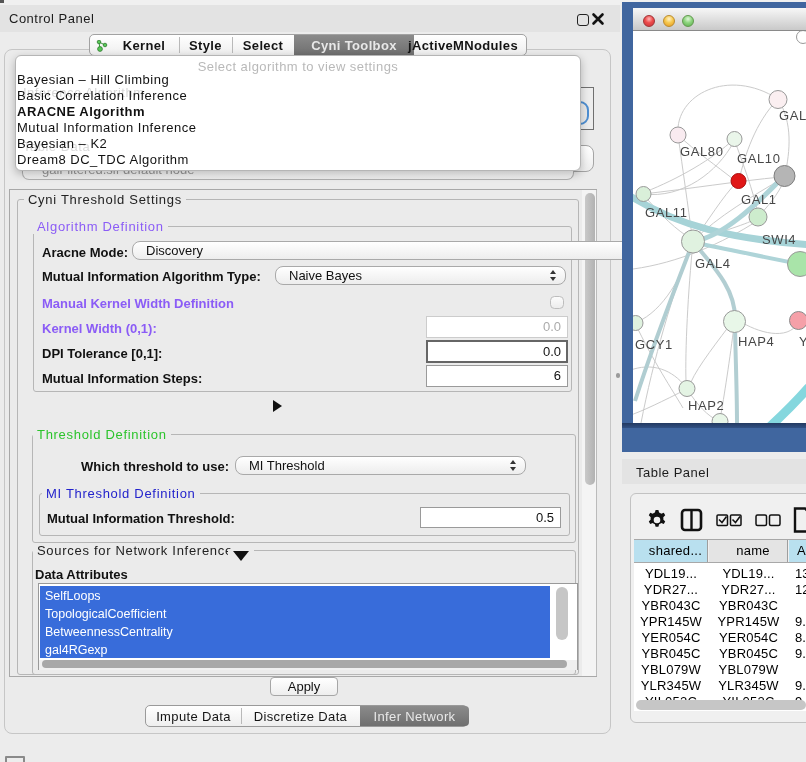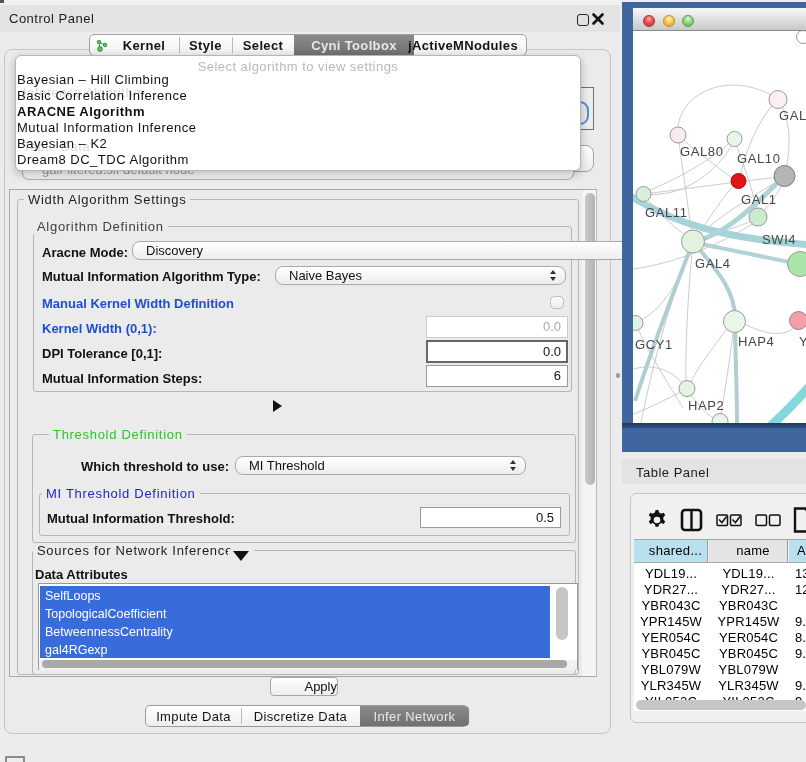--- a/index.html
+++ b/index.html
@@ -1,21 +1,21 @@
 <!DOCTYPE html>
 <html><head><meta charset="utf-8">
 <style>
 html,body{margin:0;padding:0;}
 body{width:806px;height:762px;overflow:hidden;background:#ececec;
  font-family:"Liberation Sans",sans-serif;-webkit-font-smoothing:antialiased;}
 .abs{position:absolute;}
 #stage{position:relative;width:806px;height:762px;}
 .lbl{font-size:13px;color:#111;white-space:nowrap;}
 .bold{font-weight:bold;}
-.gray{color:#1d4ed8;}
+.gray{color:#8b5cf6;}
 .groupbox{border:1px solid #b6b6b6;border-radius:3px;}
 .gtitle{position:absolute;top:-8px;background:#ebebeb;padding:0 4px;font-size:13px;line-height:15px;white-space:nowrap;letter-spacing:0.7px;}
 .combo{background:linear-gradient(#ffffff,#f4f4f4 60%,#ededed);border:1px solid #a9a9a9;border-radius:8px;box-sizing:border-box;}
 .combo .ctext{position:absolute;left:13px;top:0;font-size:13px;color:#111;white-space:nowrap;}
 .arrows{position:absolute;width:9px;}
 .arrows .up{position:absolute;left:0;top:0;width:0;height:0;border-left:3.5px solid transparent;border-right:3.5px solid transparent;border-bottom:4.5px solid #333;}
 .arrows .dn{position:absolute;left:0;top:7px;width:0;height:0;border-left:3.5px solid transparent;border-right:3.5px solid transparent;border-top:4.5px solid #333;}
 .tfield{background:#fff;box-sizing:border-box;font-size:13px;text-align:right;}
 .seg{position:absolute;top:0;bottom:0;font-size:13px;text-align:center;color:#141414;letter-spacing:0.35px;}
 </style></head>
@@ -52,25 +52,25 @@
   <div class="seg" style="left:204px;width:120px;line-height:21px;background:linear-gradient(#8b8b8b,#6f6f6f);color:#e8e8e8;top:0;bottom:0;font-weight:bold;">Cyni Toolbox</div>
   <div class="seg" style="left:309px;width:128px;line-height:21px;font-weight:bold;">jActiveMNodules</div>
 </div>
 
 <div class="abs" style="left:9px;top:189px;width:588px;height:488px;border-top:1px solid #a8a8a8;border-left:1px solid #a8a8a8;border-bottom:1px solid #a8a8a8;box-sizing:border-box;"></div>
 
 <div class="abs" style="left:582px;top:190px;width:15px;height:486px;background:#f4f4f4;border-right:1px solid #bbbbbb;box-sizing:border-box;"></div>
 <div class="abs" style="left:584.5px;top:193px;width:10px;height:292px;background:linear-gradient(90deg,#c9c9c9,#b2b2b2);border-radius:5px;"></div>
 
 <div class="abs groupbox" style="left:17px;top:199px;width:560px;height:474px;">
-  <span class="gtitle" style="left:6px;color:#222;">Width Algorithm Settings</span>
+  <span class="gtitle" style="left:6px;color:#222;">Cyni Threshold Settings</span>
 </div>
 
 <div class="abs groupbox" style="left:33px;top:226px;width:537px;height:164px;">
-  <span class="gtitle" style="left:-1px;color:#404040;">Algorithm Definition</span>
+  <span class="gtitle" style="left:-1px;color:#8b5cf6;">Algorithm Definition</span>
 </div>
 <div class="abs lbl bold" style="left:42px;top:245px;">Aracne Mode:</div>
 <div class="abs combo" style="left:132px;top:241px;width:513px;height:19px;">
   <span class="ctext" style="line-height:18px;">Discovery</span>
   <div class="arrows" style="right:6px;top:3px;">
         <div class="up"></div>
         <div class="dn"></div>
       </div>
 </div>
 <div class="abs lbl bold" style="left:42px;top:269px;">Mutual Information Algorithm Type:</div>
@@ -86,21 +86,21 @@
 <div class="abs lbl bold gray" style="left:42px;top:321px;">Kernel Width (0,1):</div>
 <div class="abs tfield" style="left:426px;top:316px;width:142px;height:22px;border:1px solid #cccccc;color:#ababab;line-height:20px;padding-right:6px;">0.0</div>
 <div class="abs lbl bold" style="left:42px;top:346px;">DPI Tolerance [0,1]:</div>
 <div class="abs tfield" style="left:426px;top:340px;width:142px;height:23px;border:2px solid #666666;color:#111;line-height:19px;padding-right:5px;">0.0</div>
 <div class="abs lbl bold" style="left:42px;top:371px;">Mutual Information Steps:</div>
 <div class="abs tfield" style="left:426px;top:365px;width:142px;height:22px;border:1px solid #9a9a9a;color:#111;line-height:20px;padding-right:6px;">6</div>
 
 <div class="abs" style="left:273px;top:400px;width:0;height:0;border-top:6px solid transparent;border-bottom:6px solid transparent;border-left:9px solid #111;"></div>
 
 <div class="abs groupbox" style="left:32px;top:434px;width:542px;height:107px;">
-  <span class="gtitle" style="left:16px;color:#2cc42c;">Threshold Definition</span>
+  <span class="gtitle" style="left:0px;color:#2cc42c;">Threshold Definition</span>
 </div>
 <div class="abs lbl bold" style="left:81px;top:459px;">Which threshold to use:</div>
 <div class="abs combo" style="left:235px;top:456px;width:291px;height:19px;">
   <span class="ctext" style="line-height:18px;">MI Threshold</span>
   <div class="arrows" style="right:6px;top:3px;">
         <div class="up"></div>
         <div class="dn"></div>
       </div>
 </div>
 <div class="abs groupbox" style="left:39px;top:493px;width:529px;height:41px;">
@@ -116,21 +116,21 @@
 <div class="abs" style="left:233px;top:551px;width:0;height:0;border-left:8px solid transparent;border-right:8px solid transparent;border-top:10px solid #111;"></div>
 <div class="abs lbl bold" style="left:35px;top:567px;">Data Attributes</div>
 
 <div class="abs" style="left:38px;top:583px;width:540px;height:87px;background:#fff;border:1px solid #999;box-sizing:border-box;"></div>
 <div class="abs" style="left:39.5px;top:586px;width:510px;height:72px;background:#386cda;"></div>
 <div class="abs" style="left:45px;top:587px;font-size:12.5px;color:#fff;line-height:18px;white-space:nowrap;">SelfLoops<br>TopologicalCoefficient<br>BetweennessCentrality<br>gal4RGexp</div>
 <div class="abs" style="left:556px;top:587px;width:12px;height:53px;background:#c6c6c6;border-radius:6px;"></div>
 <div class="abs" style="left:39px;top:660px;width:538px;height:10px;background:#f0f0f0;"></div>
 <div class="abs" style="left:42px;top:660px;width:525px;height:8px;background:#a8a8a8;border-radius:4px;"></div>
 
-<div class="abs" style="left:270px;top:677px;width:68px;height:19px;background:linear-gradient(#ffffff,#eeeeee);border:1px solid #a6a6a6;border-radius:4px;box-sizing:border-box;text-align:right;font-size:13px;line-height:17px;color:#111;">Apply</div>
+<div class="abs" style="left:270px;top:677px;width:68px;height:19px;background:linear-gradient(#ffffff,#eeeeee);border:1px solid #a6a6a6;border-radius:4px;box-sizing:border-box;text-align:center;font-size:13px;line-height:17px;color:#111;">Apply</div>
 
 <div class="abs" style="left:145px;top:705px;width:323px;height:22px;background:linear-gradient(#ffffff,#eeeeee);border:1px solid #9a9a9a;border-radius:5px;box-sizing:border-box;">
   <div class="seg" style="left:0;width:95px;line-height:21px;">Impute Data</div>
   <div class="abs" style="left:95px;top:2px;bottom:2px;width:1px;background:#b9b9b9;"></div>
   <div class="seg" style="left:95px;width:119px;line-height:21px;">Discretize Data</div>
   <div class="seg" style="left:214px;width:109px;line-height:21px;background:linear-gradient(#8b8b8b,#6f6f6f);color:#e8e8e8;top:0;bottom:0;border-radius:0 4px 4px 0;">Infer Network</div>
 </div>
 
 <div class="abs" style="left:616px;top:373px;width:4px;height:5px;background:#9a9a9a;border-radius:2px;"></div>
 

